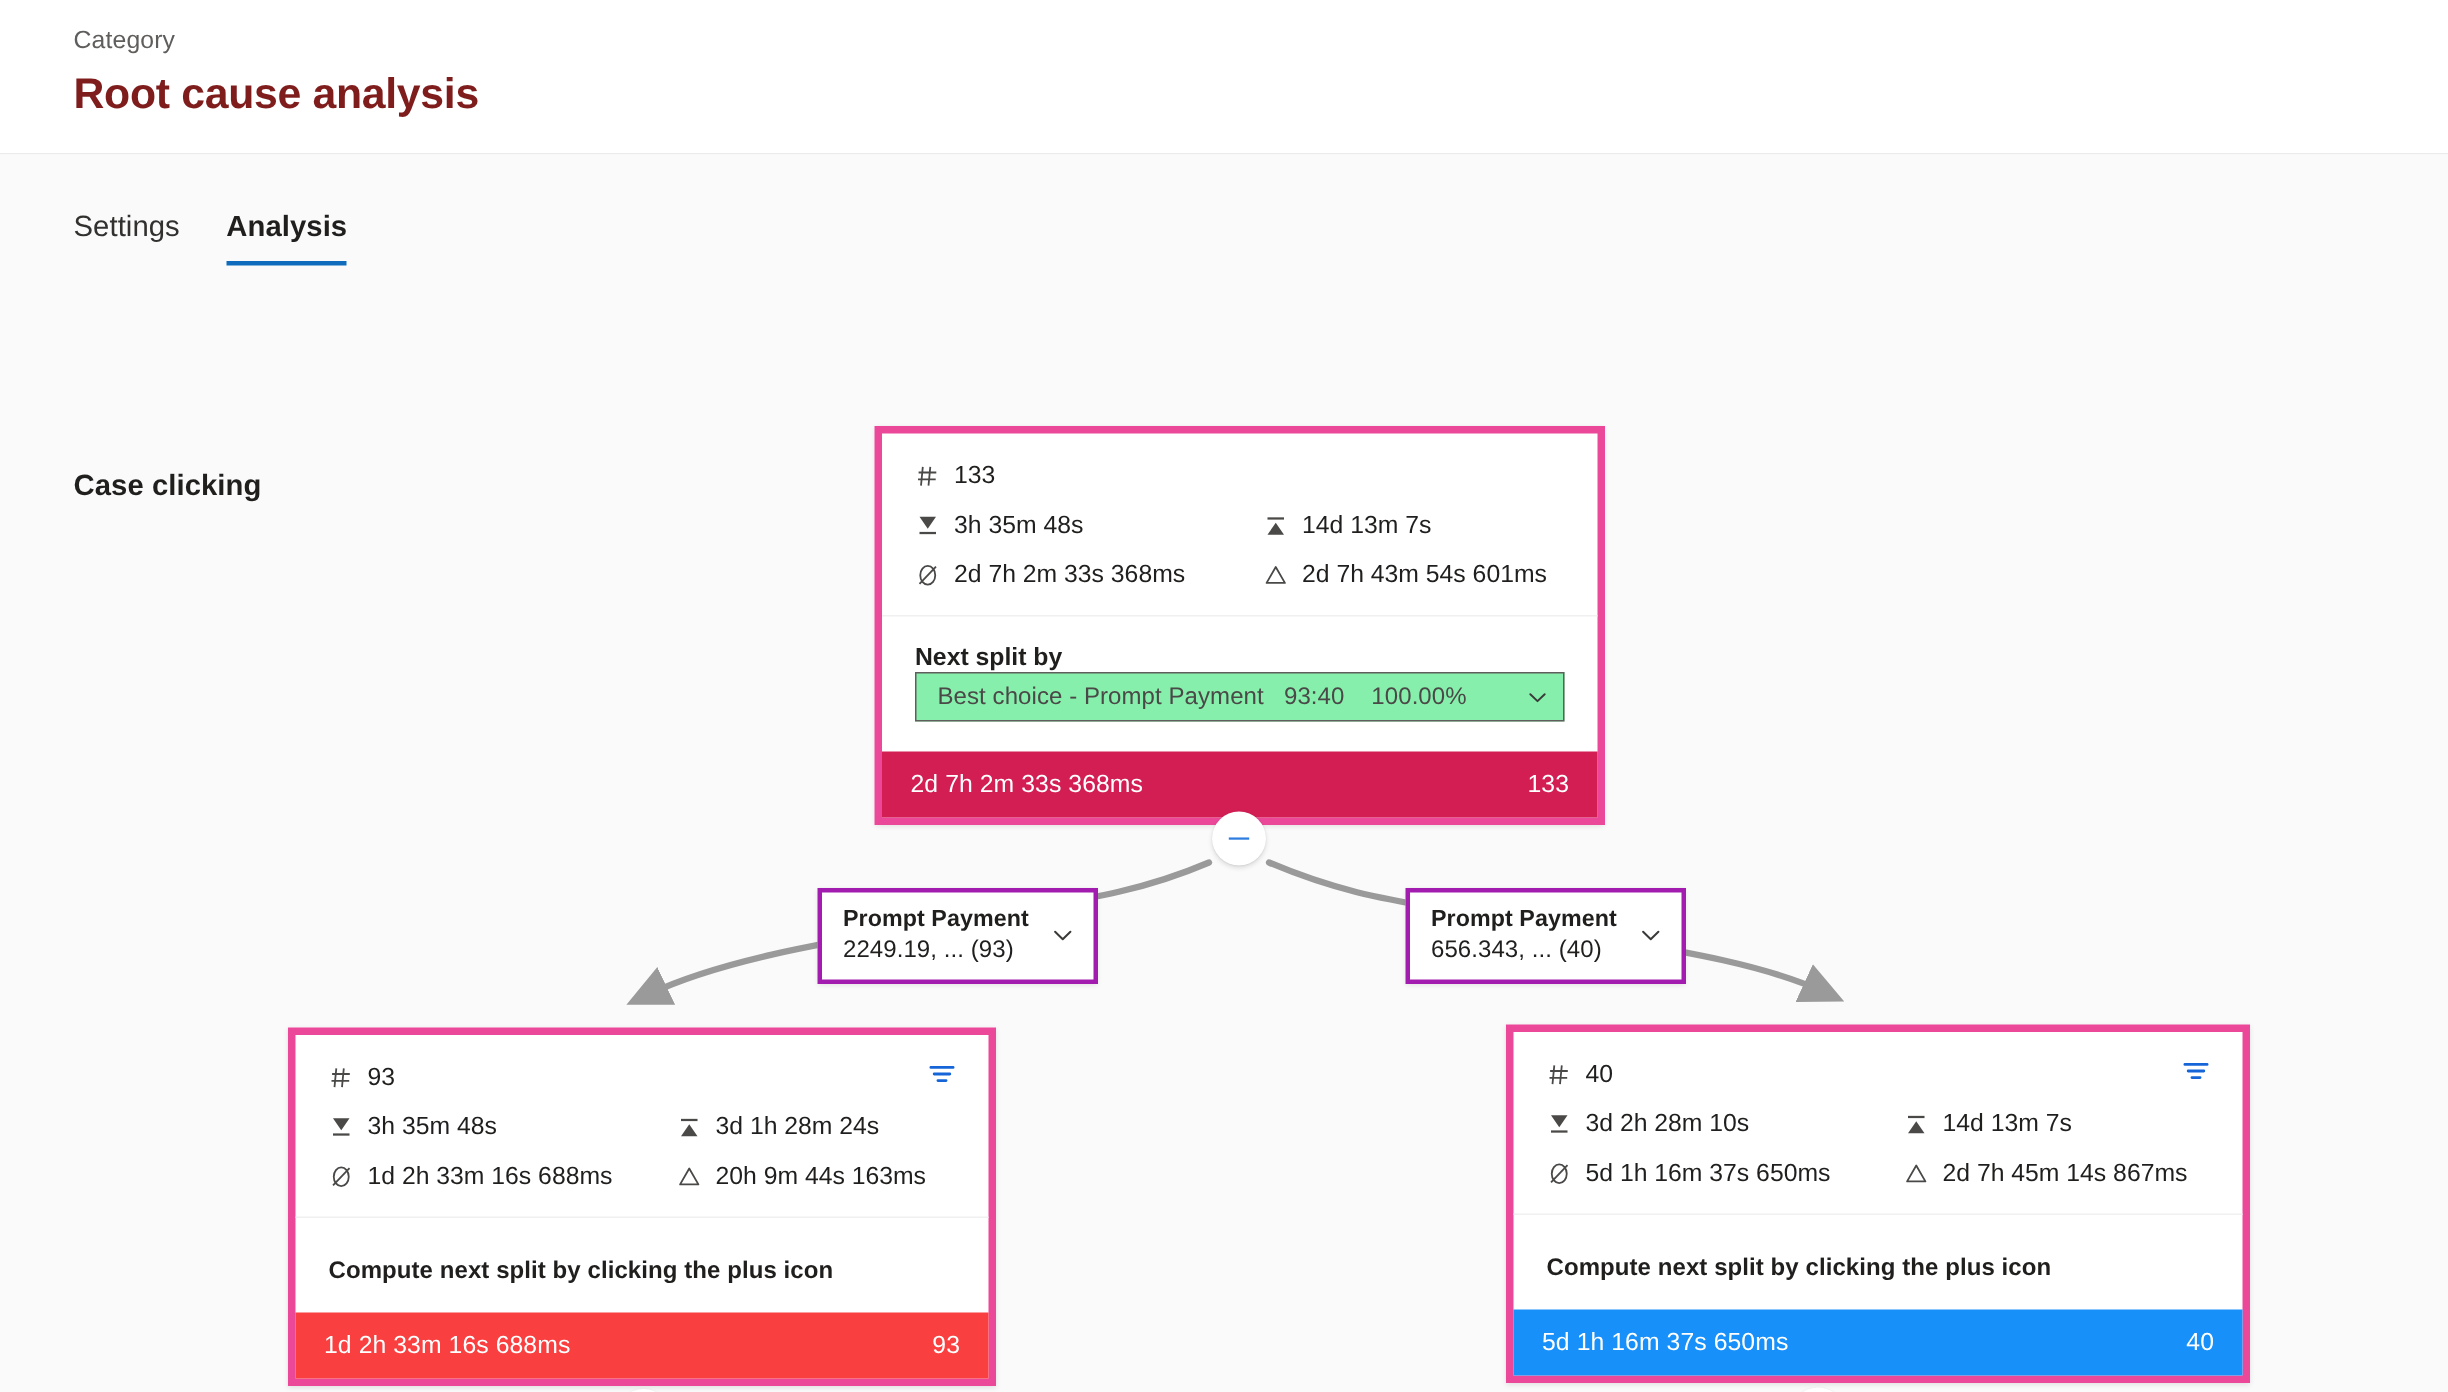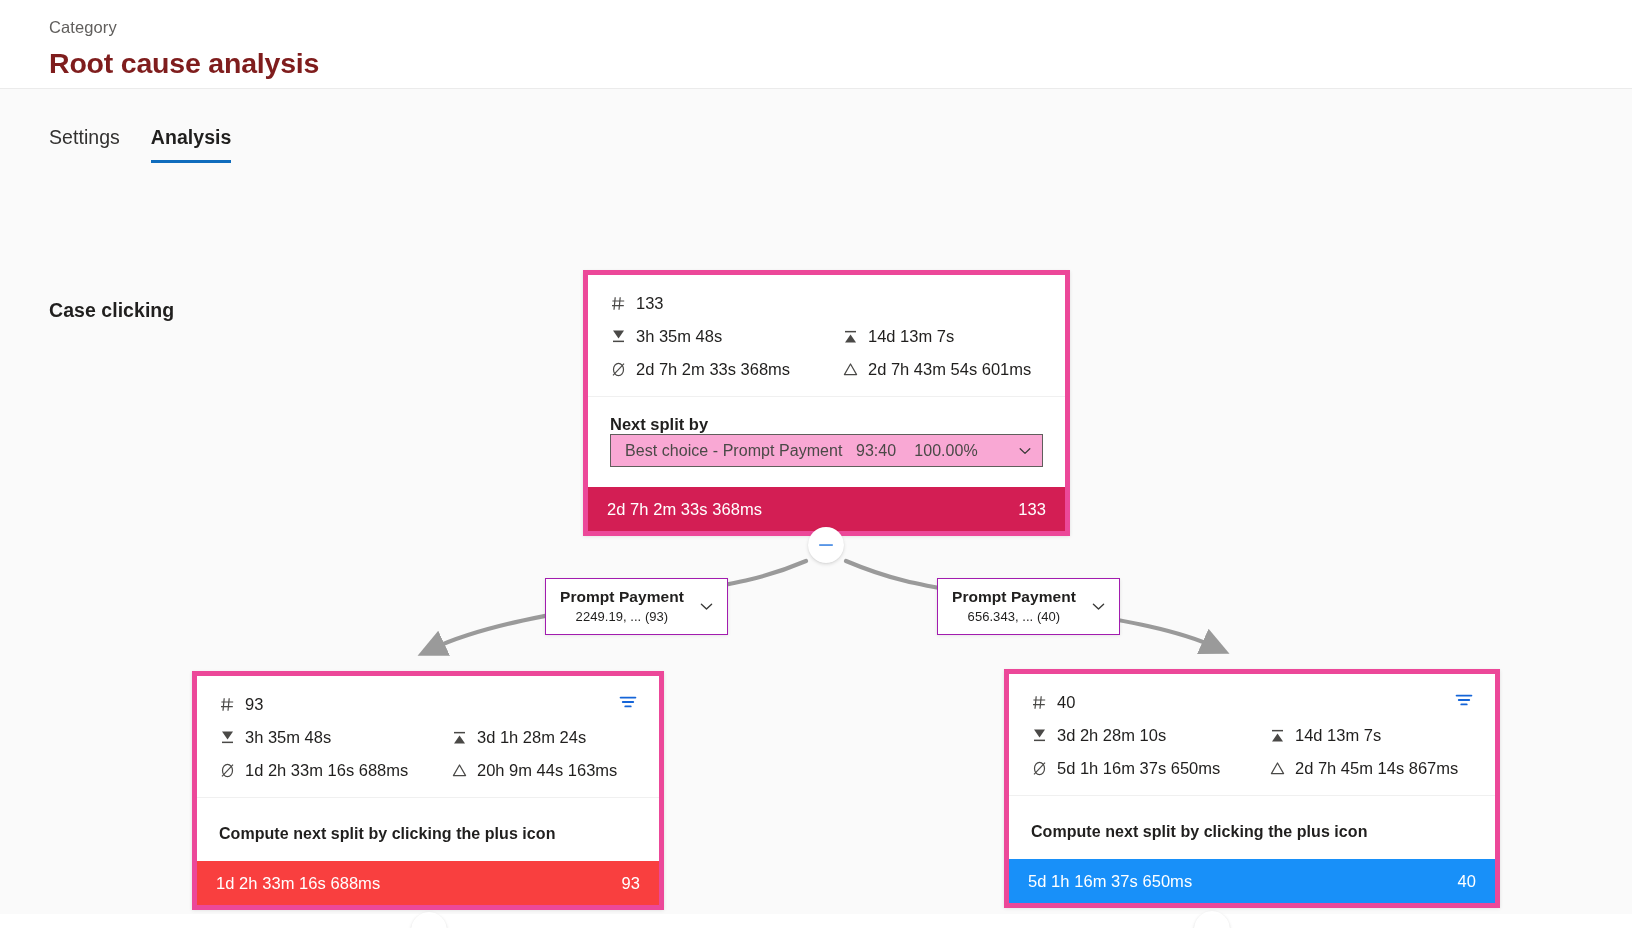--- a/index.html
+++ b/index.html
@@ -6,21 +6,21 @@
   html, body {
     width: 1632px; height: 928px;
     background: #ffffff;
     font-family: "Liberation Sans", sans-serif;
     color: #1b1a19;
     overflow: hidden;
   }
 
   
   .header {
-    height: 89px;
+    height: 103px;
     background: #ffffff;
     border-bottom: 1px solid #ebebeb;
     padding: 16px 0 0 49px;
   }
   .header .category {
     font-size: 16.5px;
     color: #605e5c;
     line-height: 22px;
     letter-spacing: .1px;
   }
@@ -127,21 +127,21 @@
   
   .split-section { padding: 18px 22px 20px 22px; }
   .split-label {
     font-size: 16.5px;
     font-weight: 700;
     color: #201f1e;
   }
   .select-box {
     height: 33px;
     border: 1px solid #605e5c;
-    background: #f9a8d4;
+    background: #86efac;
     display: flex;
     align-items: center;
     padding: 0 9px 0 14px;
     cursor: pointer;
     gap: 28px;
   }
   .select-value {
     flex: 1;
     font-size: 16px;
     color: #4a4947;
@@ -184,42 +184,41 @@
     justify-content: center;
     cursor: pointer;
     z-index: 5;
   }
   .node-toggle svg { display: block; }
 
   
   .branch-label {
     position: absolute;
     background: #ffffff;
-    border: 1px solid #a21caf;
+    border: 3px solid #a21caf;
     box-shadow: 0 1.2px 3.6px rgba(0,0,0,.10), 0 .3px .9px rgba(0,0,0,.07);
     padding: 9px 12px 10px 14px;
     display: flex;
     align-items: center;
     gap: 14px;
     z-index: 4;
   }
   .branch-text { display: flex; flex-direction: column; gap: 3px; }
   .branch-title {
     font-size: 15.5px;
     font-weight: 700;
     color: #201f1e;
     white-space: nowrap;
     letter-spacing: .05px;
   }
   .branch-sub {
-    font-size: 13px;
+    font-size: 16px;
     color: #201f1e;
     white-space: nowrap;
     letter-spacing: .05px;
-    text-align: center;
   }
   .branch-chevron { width: 17px; height: 17px; color: #3a3a38; flex: 0 0 17px; }
   .branch-chevron svg { display: block; }
 </style>
 </head>
 <body>
 
 <div class="header">
   <div class="category">Category</div>
   <div class="page-title">Root cause analysis</div>

